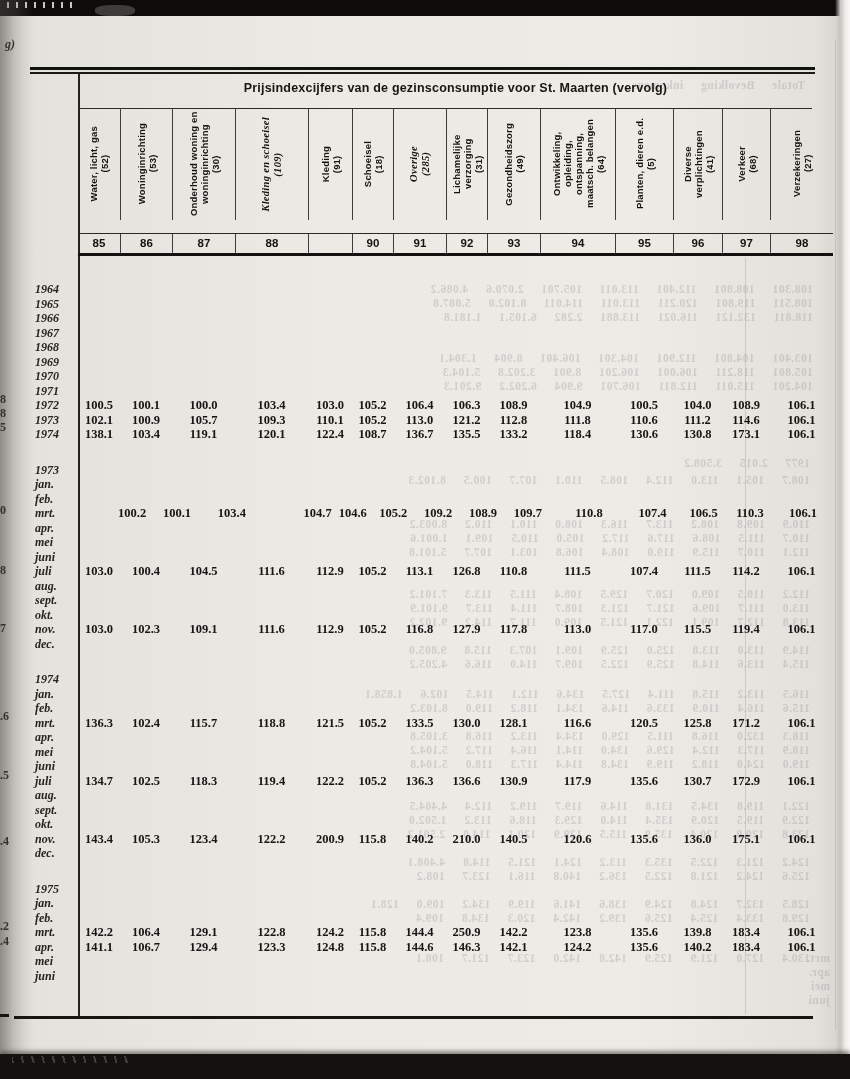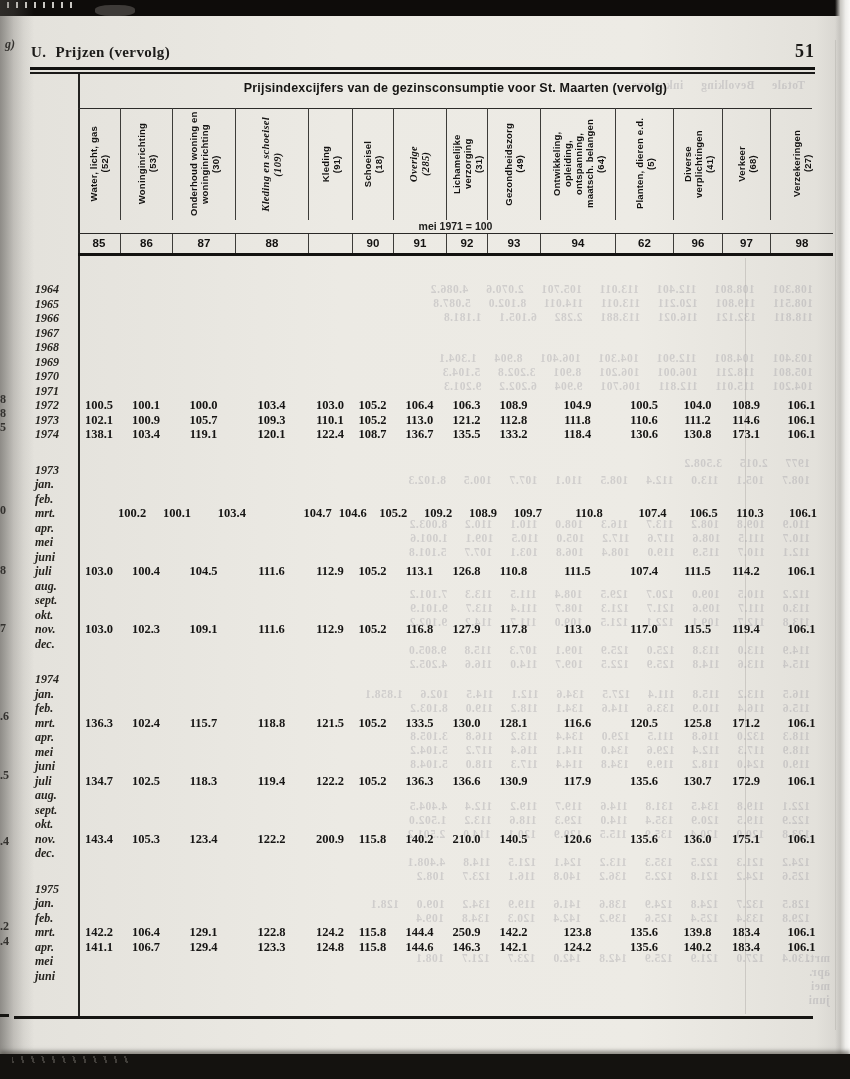--- a/index.html
+++ b/index.html
@@ -130,24 +130,20 @@
       <div class="frag" style="top: 504px;">0</div>
       <div class="frag" style="top: 564px;">8</div>
       <div class="frag" style="top: 622px;">7</div>
       <div class="frag" style="top: 710px;">.6</div>
       <div class="frag" style="top: 769px;">.5</div>
       <div class="frag" style="top: 835px;">.4</div>
       <div class="frag" style="top: 920px;">.2</div>
       <div class="frag" style="top: 935px;">.4</div>
     </div>
 
-  <div class="page-header">
-    <span class="section-title"><span>U.</span><span class="sp"></span><span>Prijzen (vervolg)</span></span>
-    <span class="page-number">51</span>
-  </div>
   <div class="rule-a"></div>
   <div class="rule-b"></div>
 
   <div class="tablewrap">
     <div class="vline"></div>
     <div class="t-title">Prijsindexcijfers van de gezinsconsumptie voor St. Maarten (vervolg)</div>
     <div class="u1"></div>
     <div class="headrow" id="headrow">
         <div class="hcell" style="width: 42px;">
           <div class="rot"><span>Water, licht, gas</span><span class="w">(52)</span></div>
@@ -185,33 +181,32 @@
         <div class="hcell" style="width: 49px;">
           <div class="rot"><span>Diverse verplichtingen</span><span class="w">(41)</span></div>
         </div>
         <div class="hcell" style="width: 48px;">
           <div class="rot"><span>Verkeer</span><span class="w">(68)</span></div>
         </div>
         <div class="hcell" style="width: 63px;">
           <div class="rot"><span>Verzekeringen</span><span class="w">(27)</span></div>
         </div>
       </div>
-    <div class="meirow">mei 1971 = 100</div>
     <div class="numrow" id="numrow">
         <div class="ncell" style="width: 42px;">85</div>
         <div class="ncell" style="width: 52px;">86</div>
         <div class="ncell" style="width: 63px;">87</div>
         <div class="ncell" style="width: 73px;">88</div>
         <div class="ncell" style="width: 44px;"></div>
         <div class="ncell" style="width: 41px;">90</div>
         <div class="ncell" style="width: 53px;">91</div>
         <div class="ncell" style="width: 41px;">92</div>
         <div class="ncell" style="width: 53px;">93</div>
         <div class="ncell" style="width: 75px;">94</div>
-        <div class="ncell" style="width: 58px;">62</div>
+        <div class="ncell" style="width: 58px;">95</div>
         <div class="ncell" style="width: 49px;">96</div>
         <div class="ncell" style="width: 48px;">97</div>
         <div class="ncell" style="width: 63px;">98</div>
       </div>
     <div class="rule-thick"></div>
     <div class="tbody" id="tbody">
         <div class="drow">
           <div class="rlabel">1964</div>
         </div>
         <div class="drow">

